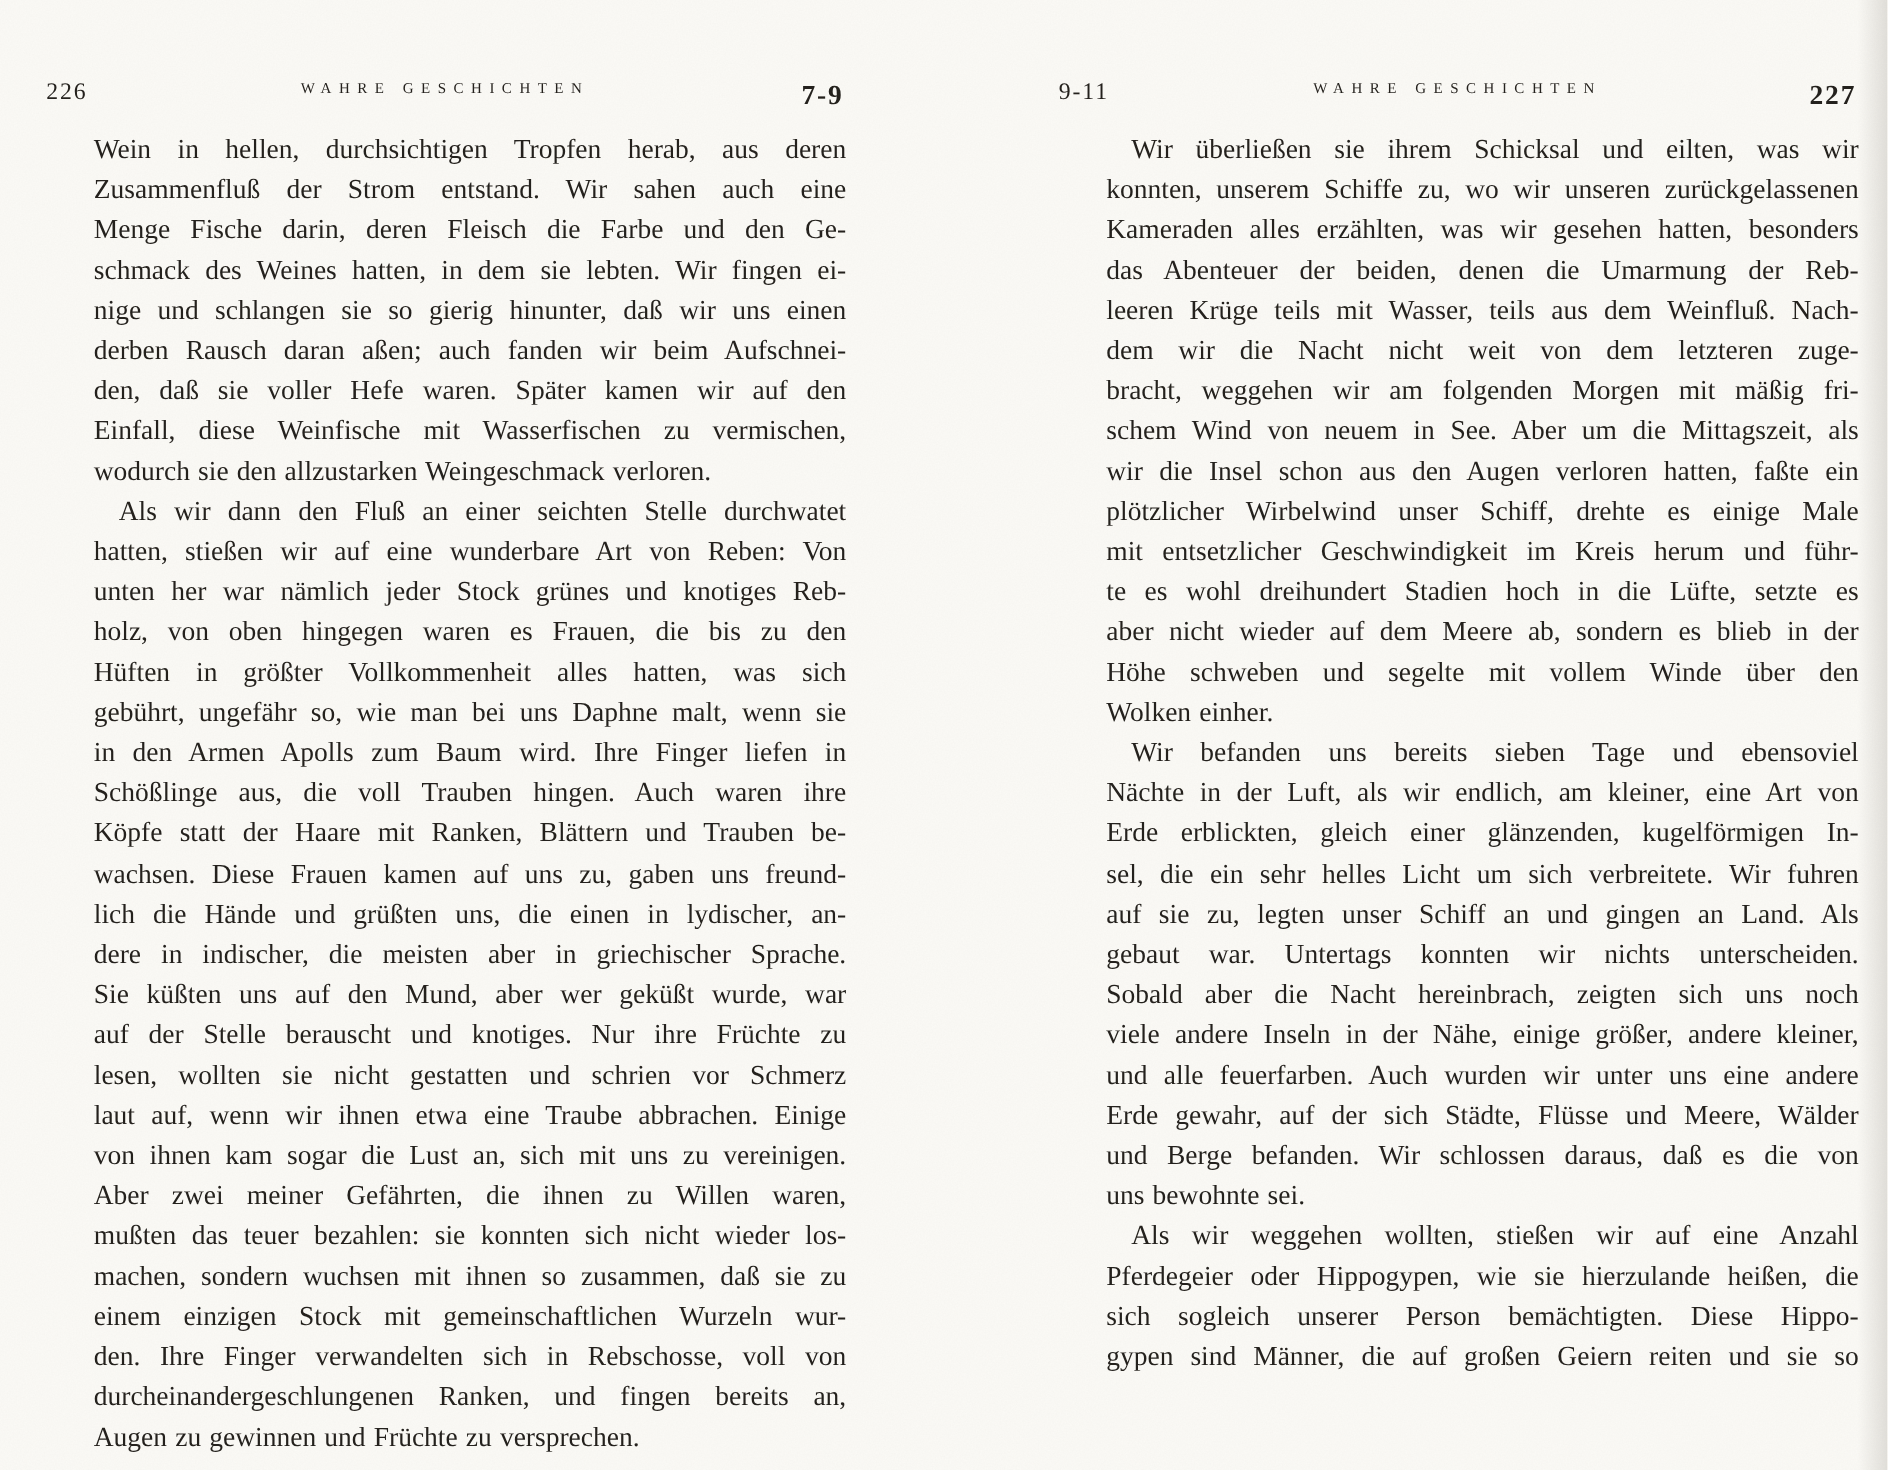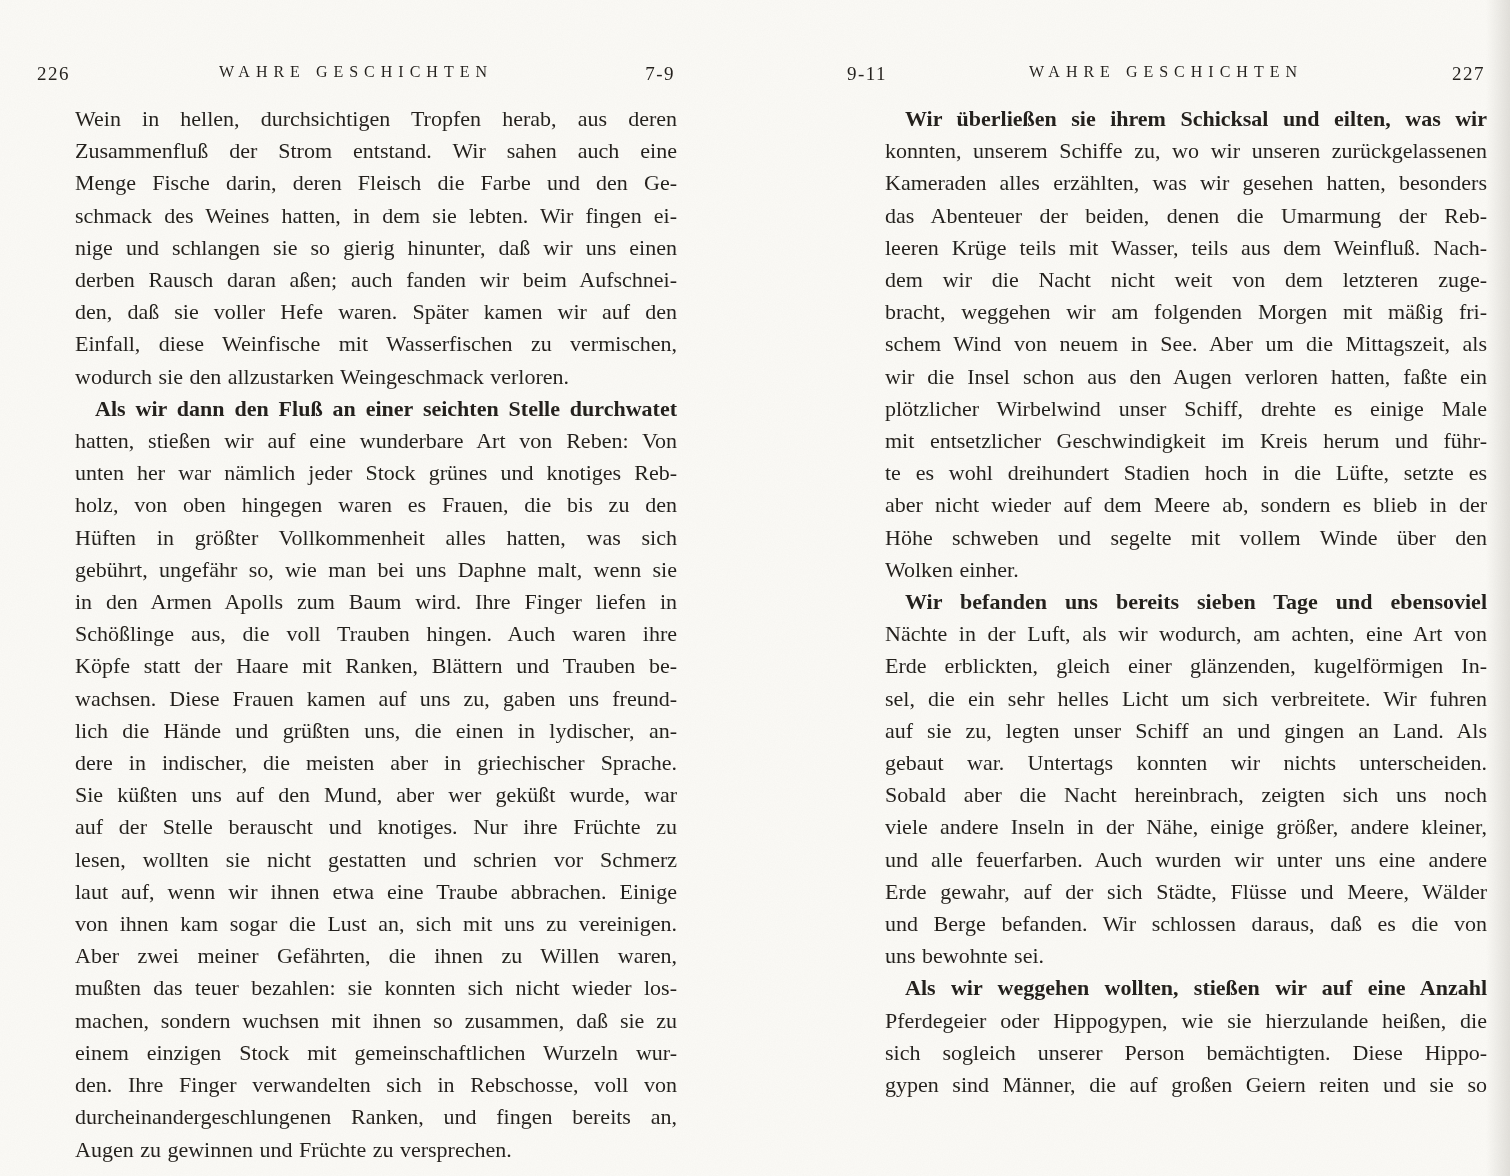--- a/index.html
+++ b/index.html
@@ -34,44 +34,45 @@
     left: 2px;
     top: 0;
     font-size: 19px;
     letter-spacing: 1.5px;
   }
   .hdr-center {
     position: absolute;
     left: 50%;
     top: 0;
     transform: translateX(-50%);
-    font-size: 16px;
+    font-size: 12px;
     letter-spacing: 6px;
     white-space: nowrap;
   }
   .hdr-right {
     position: absolute;
     right: 2px;
     top: 0;
-    font-size: 19px;
+    font-size: 22px;
     letter-spacing: 1.5px;
+    font-weight: bold;
   }
 
   .body-text {
     margin-top: 12px;
     margin-left: 40px;
   }
   .line {
     font-size: 22px;
     line-height: 32.2px;
     text-align: justify;
     text-align-last: justify;
     word-spacing: 1px;
   }
-  .line.indent { text-indent: 20px; font-weight: bold; }
+  .line.indent { text-indent: 20px; }
   .line.last   { text-align-last: left; }
 
   
   .scan-edge-right {
     position: absolute;
     right: 0;
     top: 0;
     width: 24px;
     height: 100%;
     background: linear-gradient(to right, rgba(70,62,50,0), rgba(70,62,50,0.14));
@@ -146,21 +147,21 @@
       <div class="line">bracht, weggehen wir am folgenden Morgen mit mäßig fri-</div>
       <div class="line">schem Wind von neuem in See. Aber um die Mittagszeit, als</div>
       <div class="line">wir die Insel schon aus den Augen verloren hatten, faßte ein</div>
       <div class="line">plötzlicher Wirbelwind unser Schiff, drehte es einige Male</div>
       <div class="line">mit entsetzlicher Geschwindigkeit im Kreis herum und führ-</div>
       <div class="line">te es wohl dreihundert Stadien hoch in die Lüfte, setzte es</div>
       <div class="line">aber nicht wieder auf dem Meere ab, sondern es blieb in der</div>
       <div class="line">Höhe schweben und segelte mit vollem Winde über den</div>
       <div class="line last">Wolken einher.</div>
       <div class="line indent">Wir befanden uns bereits sieben Tage und ebensoviel</div>
-      <div class="line">Nächte in der Luft, als wir wodurch, am achten, eine Art von</div>
+      <div class="line">Nächte in der Luft, als wir endlich, am kleiner, eine Art von</div>
       <div class="line">Erde erblickten, gleich einer glänzenden, kugelförmigen In-</div>
       <div class="line">sel, die ein sehr helles Licht um sich verbreitete. Wir fuhren</div>
       <div class="line">auf sie zu, legten unser Schiff an und gingen an Land. Als</div>
       <div class="line">gebaut war. Untertags konnten wir nichts unterscheiden.</div>
       <div class="line">Sobald aber die Nacht hereinbrach, zeigten sich uns noch</div>
       <div class="line">viele andere Inseln in der Nähe, einige größer, andere kleiner,</div>
       <div class="line">und alle feuerfarben. Auch wurden wir unter uns eine andere</div>
       <div class="line">Erde gewahr, auf der sich Städte, Flüsse und Meere, Wälder</div>
       <div class="line">und Berge befanden. Wir schlossen daraus, daß es die von</div>
       <div class="line last">uns bewohnte sei.</div>

